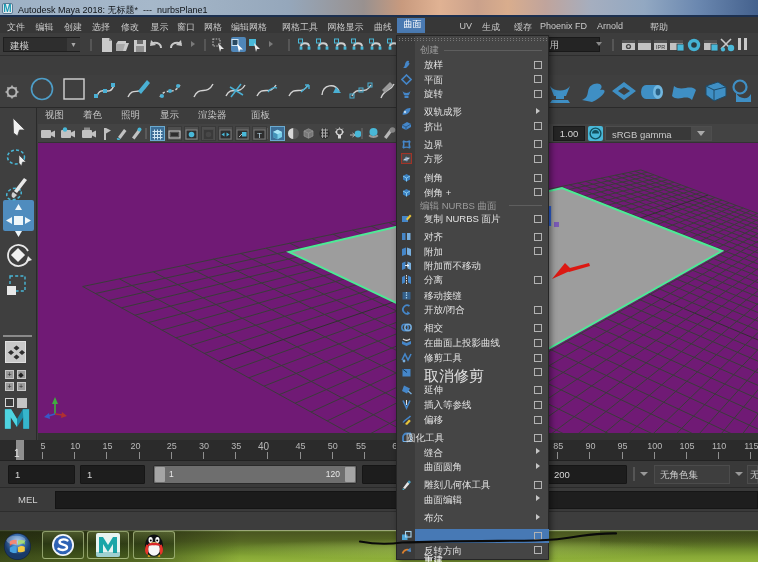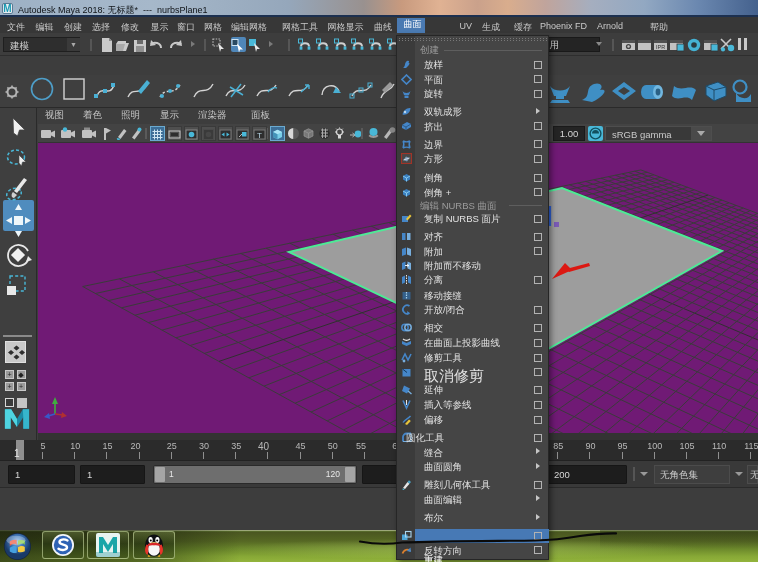--- a/index.html
+++ b/index.html
@@ -531,20 +531,25 @@
 <div class="abs" style="left:633px;top:6px;width:2px;height:14px;background:#555"></div>
 <div class="abs" style="left:640px;top:11px;width:0;height:0;border-top:4px solid #999;border-left:4px solid transparent;border-right:4px solid transparent"></div>
 <div class="abs" style="left:654px;top:4px;width:76px;height:19px;background:#3e3e3e;border:1px solid #4c4c4c">
         <span class="abs t11" style="left:5px;top:3px;color:#cfcfcf">无角色集</span>
       </div>
 <div class="abs" style="left:735px;top:11px;width:0;height:0;border-top:4px solid #999;border-left:4px solid transparent;border-right:4px solid transparent"></div>
 <div class="abs" style="left:747px;top:4px;width:11px;height:19px;background:#3e3e3e;border:1px solid #4c4c4c">
         <span class="abs t11" style="left:2px;top:3px;color:#cfcfcf">无</span>
       </div>
 </div>
+<div class="abs" style="left:0;top:488px;width:758px;height:24px;background:#3a3a3a;border-bottom:1px solid #2d2d2d">
+<div class="abs t11" style="left:18px;top:6px;color:#cfcfcf">MEL</div>
+<div class="abs" style="left:55px;top:3px;width:463px;height:18px;background:#1b1b1b;border:1px solid #141414"></div>
+<div class="abs" style="left:521px;top:3px;width:237px;height:18px;background:#1e1e1e;border:1px solid #161616"></div>
+</div>
 <div class="abs" style="left:0;top:530px;width:758px;height:32px;background:linear-gradient(180deg,#47521f 0%,#566824 35%,#6d8a2c 60%,#87a836 82%,#93b43c 100%)">
 <div class="abs" style="left:0;top:0;width:758px;height:1px;background:rgba(225,238,195,0.55)"></div>
 <div class="abs" style="left:0;top:1px;width:758px;height:1px;background:rgba(90,110,45,0.8)"></div>
 <div class="abs" style="left:0;top:0;width:240px;height:32px;background:linear-gradient(90deg,rgba(12,16,6,0.62),rgba(12,16,6,0.45) 60%,rgba(12,16,6,0) 100%)"></div>
 <div class="abs" style="left:220px;top:8px;width:538px;height:20px;background:radial-gradient(ellipse 320px 14px at 45% 55%,rgba(205,230,120,0.38),rgba(205,230,120,0) 75%)"></div>
 <div class="abs" style="left:600px;top:0;width:158px;height:32px;background:linear-gradient(180deg,rgba(35,45,15,0.35),rgba(35,45,15,0) 60%)"></div>
 <svg class="abs" style="left:3px;top:2px" width="29" height="29" viewBox="0 0 29 29">
 <defs>
           <radialGradient id="orbg" cx="0.5" cy="0.32">
             <stop offset="0" stop-color="#8ec2ee"></stop>

